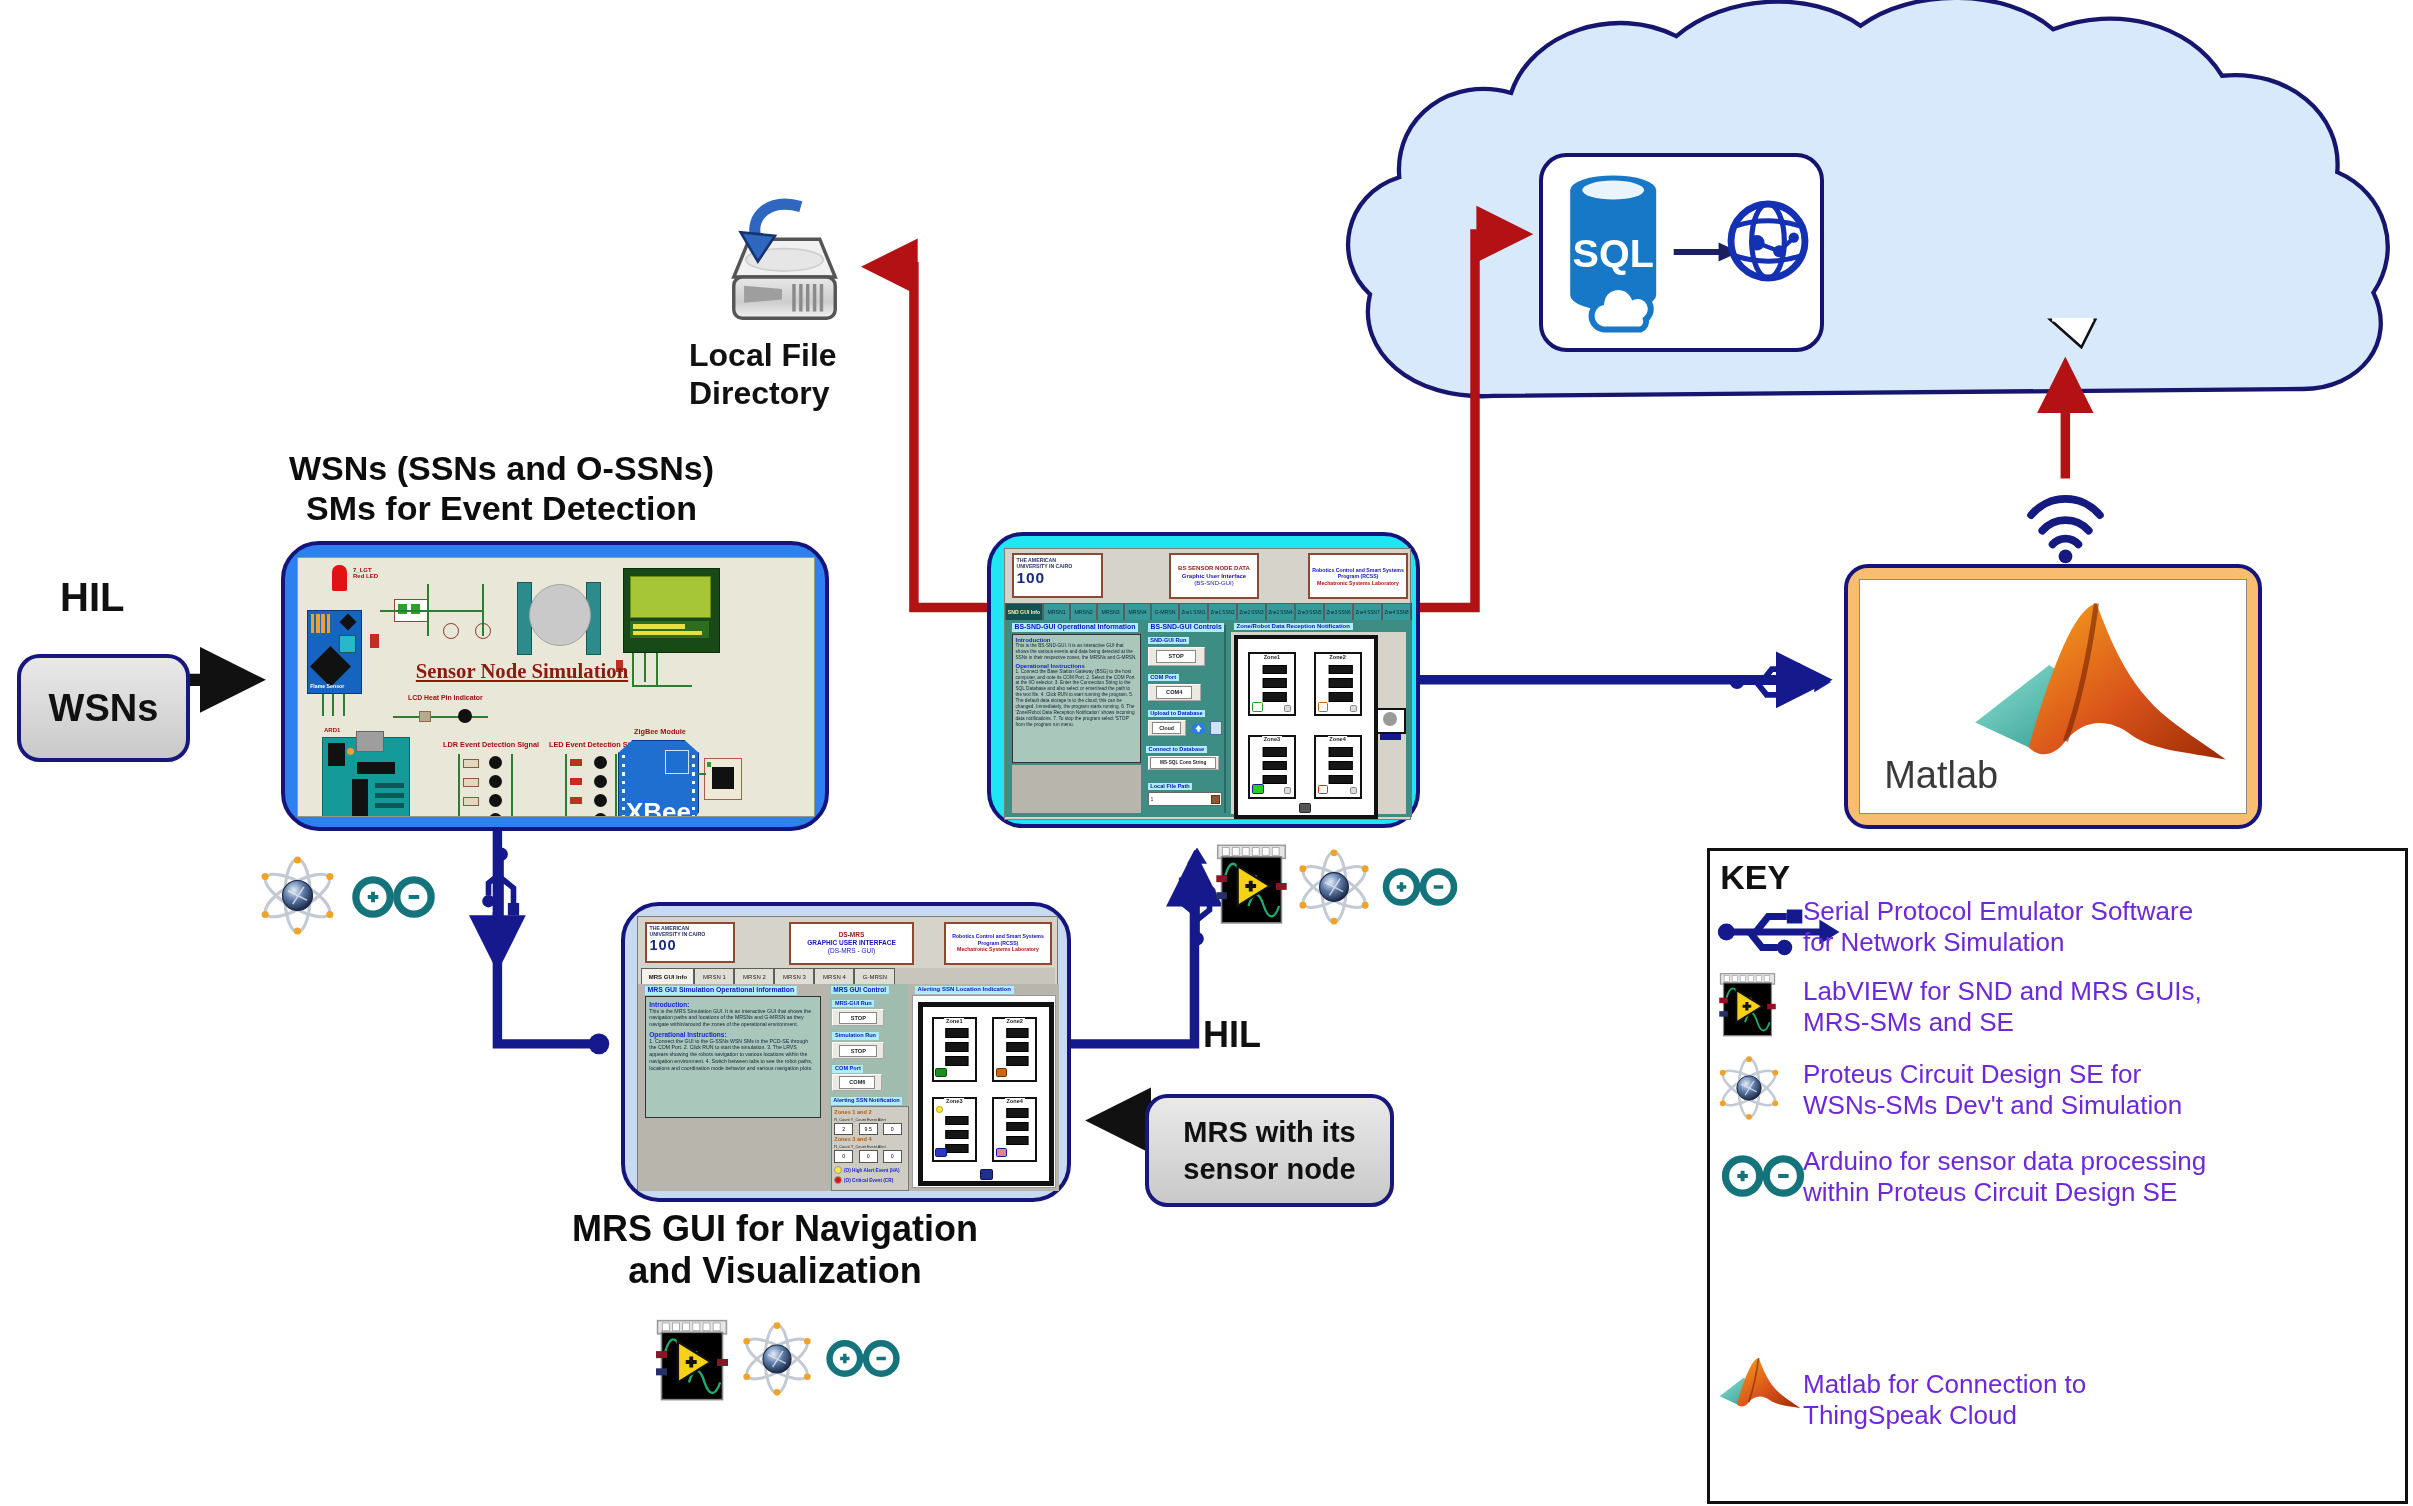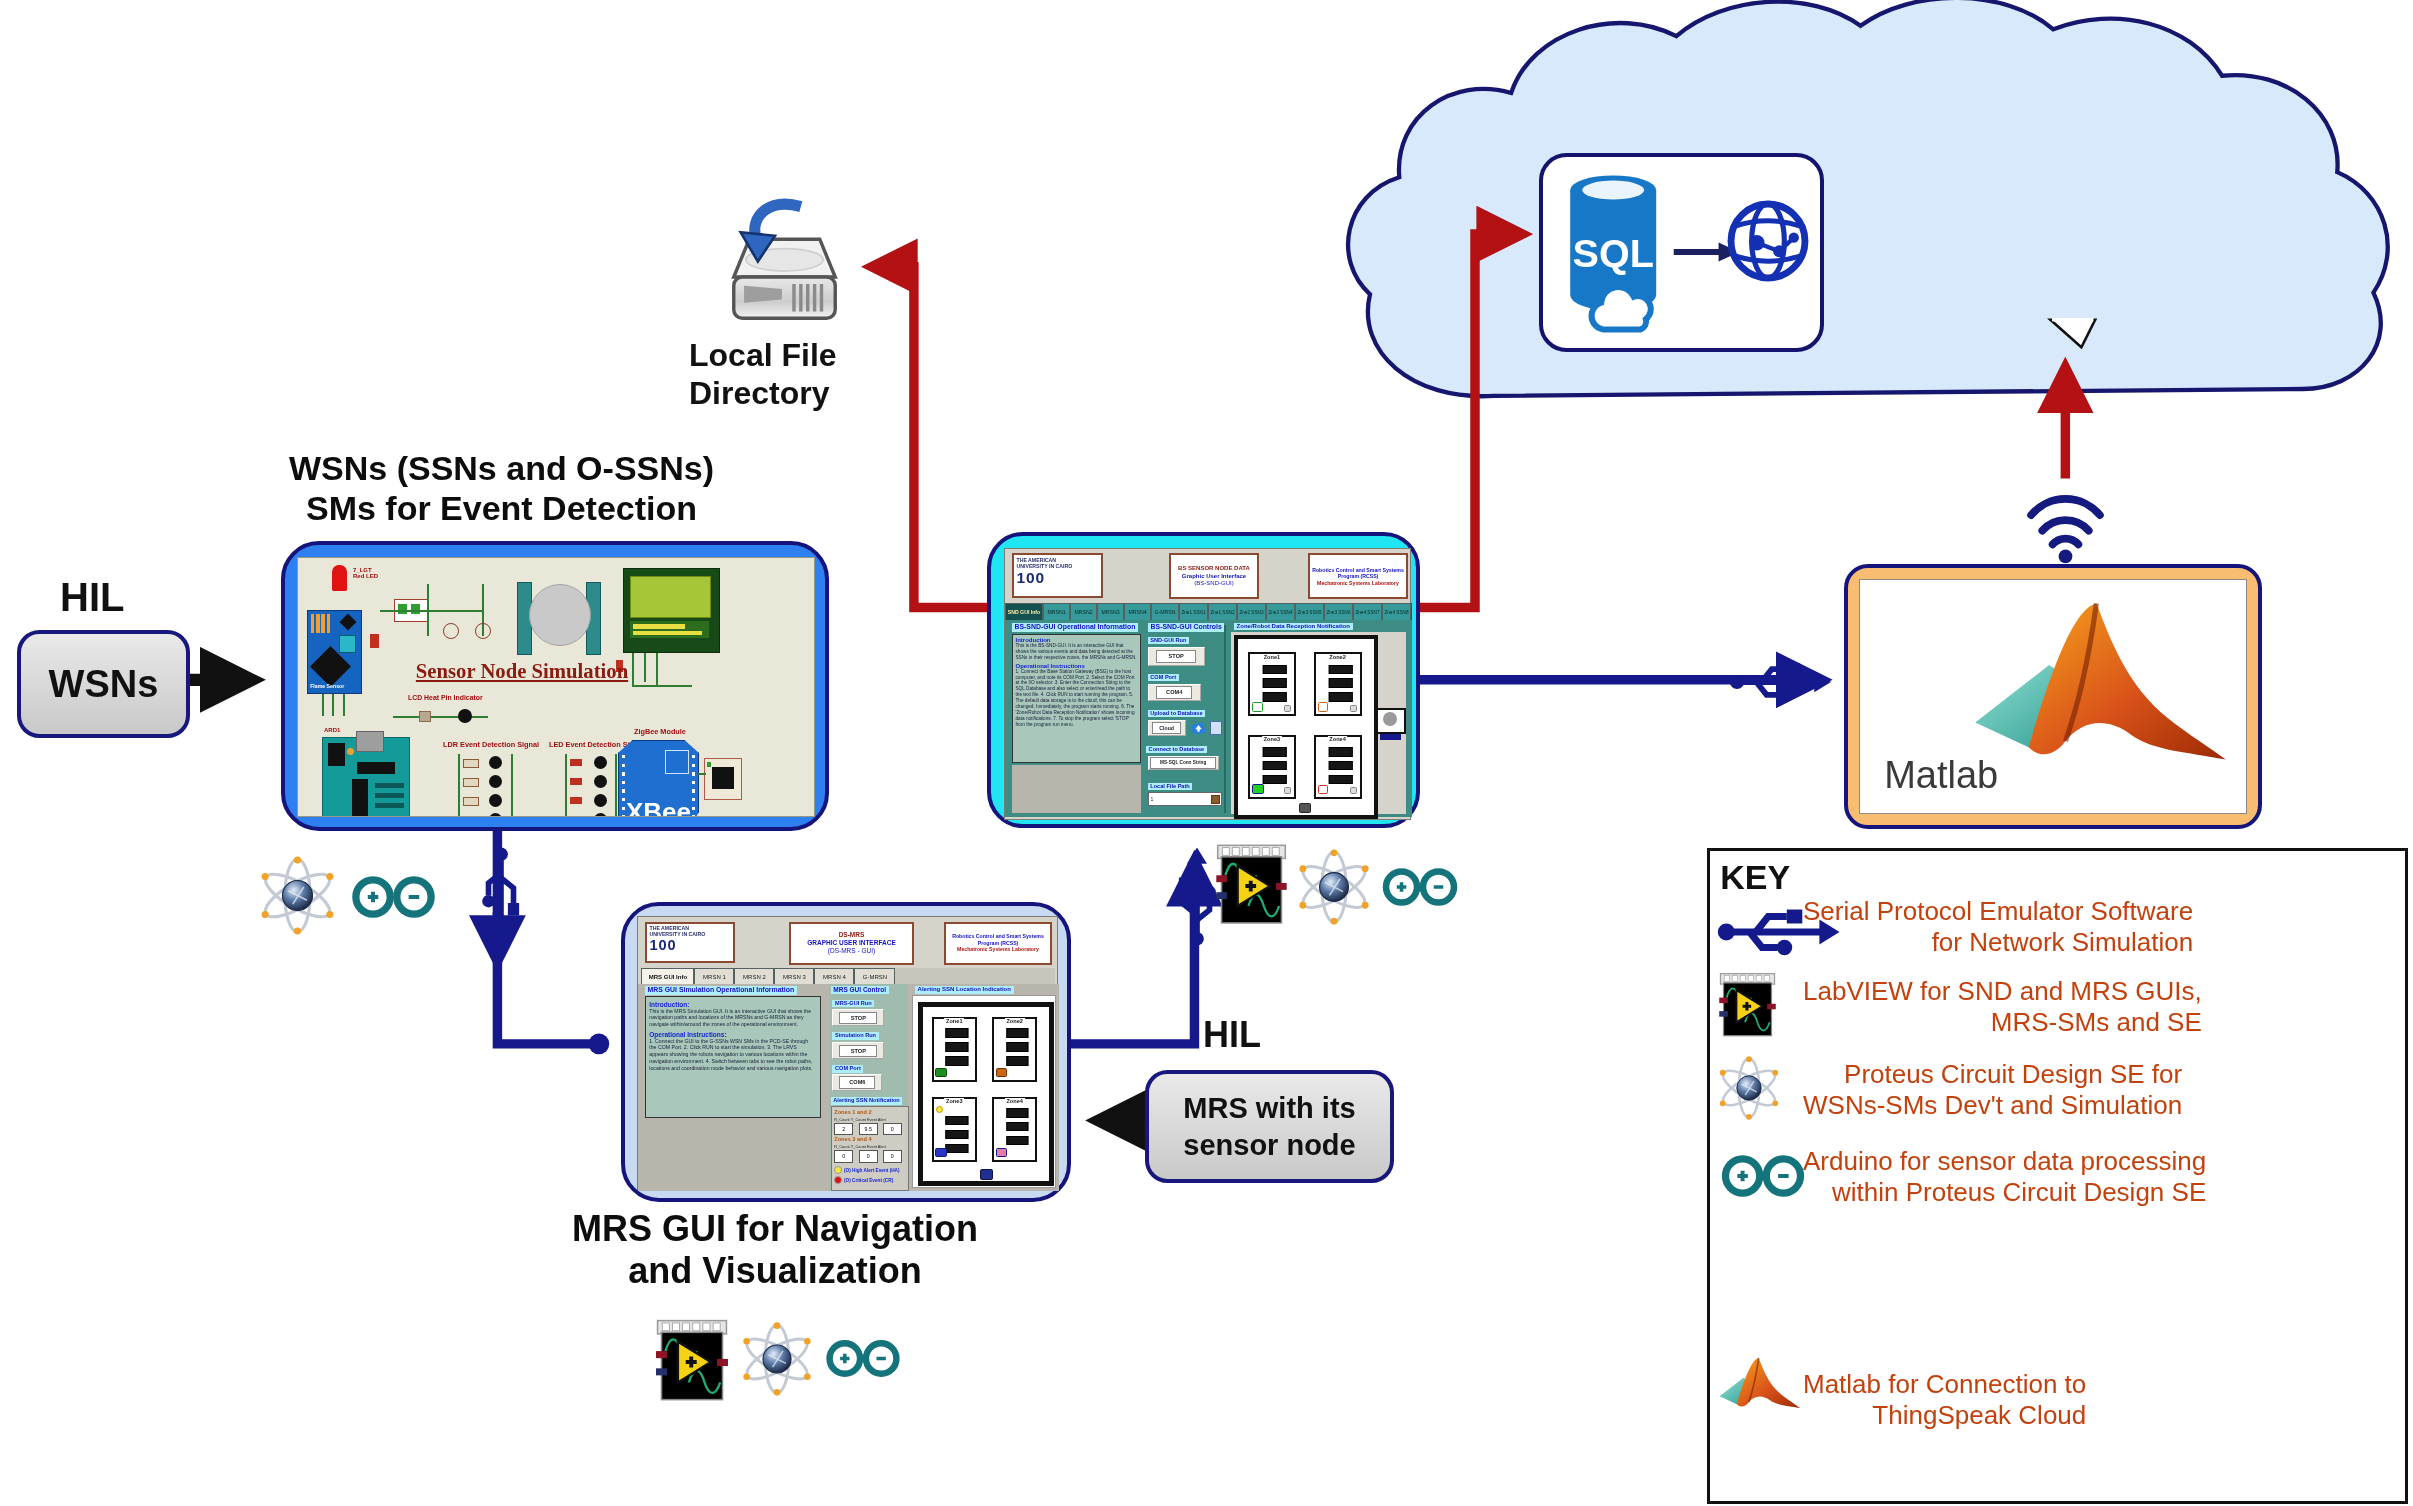--- a/index.html
+++ b/index.html
@@ -5,21 +5,21 @@
   html,body{margin:0;padding:0;background:#fff;}
   body{font-family:"Liberation Sans",sans-serif;}
   .stage{position:relative;width:2413px;height:1506px;background:#fff;overflow:hidden;}
   .abs{position:absolute;}
   svg{display:block;}
   
   .dtitle{font-weight:bold;color:#0d0d0d;text-align:center;line-height:1.18;}
   .hil{font-weight:bold;color:#111;}
   .node-box{background:linear-gradient(180deg,#e9e9e9,#c9c9c9);border:4.3px solid #17177c;border-radius:22.4px;
             display:flex;flex-direction:column;align-items:center;justify-content:center;
-            font-weight:bold;color:#111;text-align:center;}
+            font-weight:bold;color:#111;text-align:center;margin-top:24px;}
   
   .panel{border:4.3px solid #14147c;box-sizing:border-box;}
   .panel-wsn{background:#2e7ff0;border-radius:38px;padding:12px;}
   .panel-snd{background:#1fe6f2;border-radius:36px;padding:13px;}
   .panel-mrs{background:#c8daf2;border-radius:38px;padding:13px;}
   .panel-matlab{background:#f9bd72;border-radius:24px;padding:11.2px;}
   .panel-inner{width:100%;height:100%;box-sizing:border-box;background:#fff;}
   
   .circuit{position:relative;width:100%;height:100%;background:#e9e7d7;border:0.9px solid #98987f;overflow:hidden;}
   .c-lbl{position:absolute;color:#a01010;font-weight:bold;white-space:nowrap;}
@@ -52,21 +52,21 @@
   .rb{position:absolute;border-radius:1.7px;border:0.9px solid #222;box-sizing:border-box;}
   .monitor{position:absolute;}
   
   .ts-box{position:absolute;background:#fff;border:2.6px solid #111;display:flex;align-items:center;justify-content:center;}
   .ts-text{font-size:36px;color:#1c1c1c;letter-spacing:0.4px;}
   .ts-tm{font-size:13.8px;vertical-align:super;}
   .sql-card{position:absolute;background:#fff;border:4.3px solid #14146e;border-radius:27.5px;}
   
   .key-box{position:absolute;background:#fff;border:3.4px solid #111;box-sizing:border-box;}
   .key-title{position:absolute;font-weight:bold;font-size:34px;color:#111;}
-  .key-text{position:absolute;font-size:26px;color:#c2410c;line-height:31px;white-space:nowrap;text-align:right;}
+  .key-text{position:absolute;font-size:26px;color:#6d28d9;line-height:31px;white-space:nowrap;}
   .matlab-label{position:absolute;font-size:38px;color:#3a3a3a;}
 </style>
 </head>
 <body>
 
 <svg width="0" height="0" style="position:absolute">
   <defs>
     <radialGradient id="gAtom" cx="38%" cy="32%" r="75%">
       <stop offset="0%" stop-color="#e4eefa"></stop>
         <stop offset="45%" stop-color="#5e7ca8"></stop>

